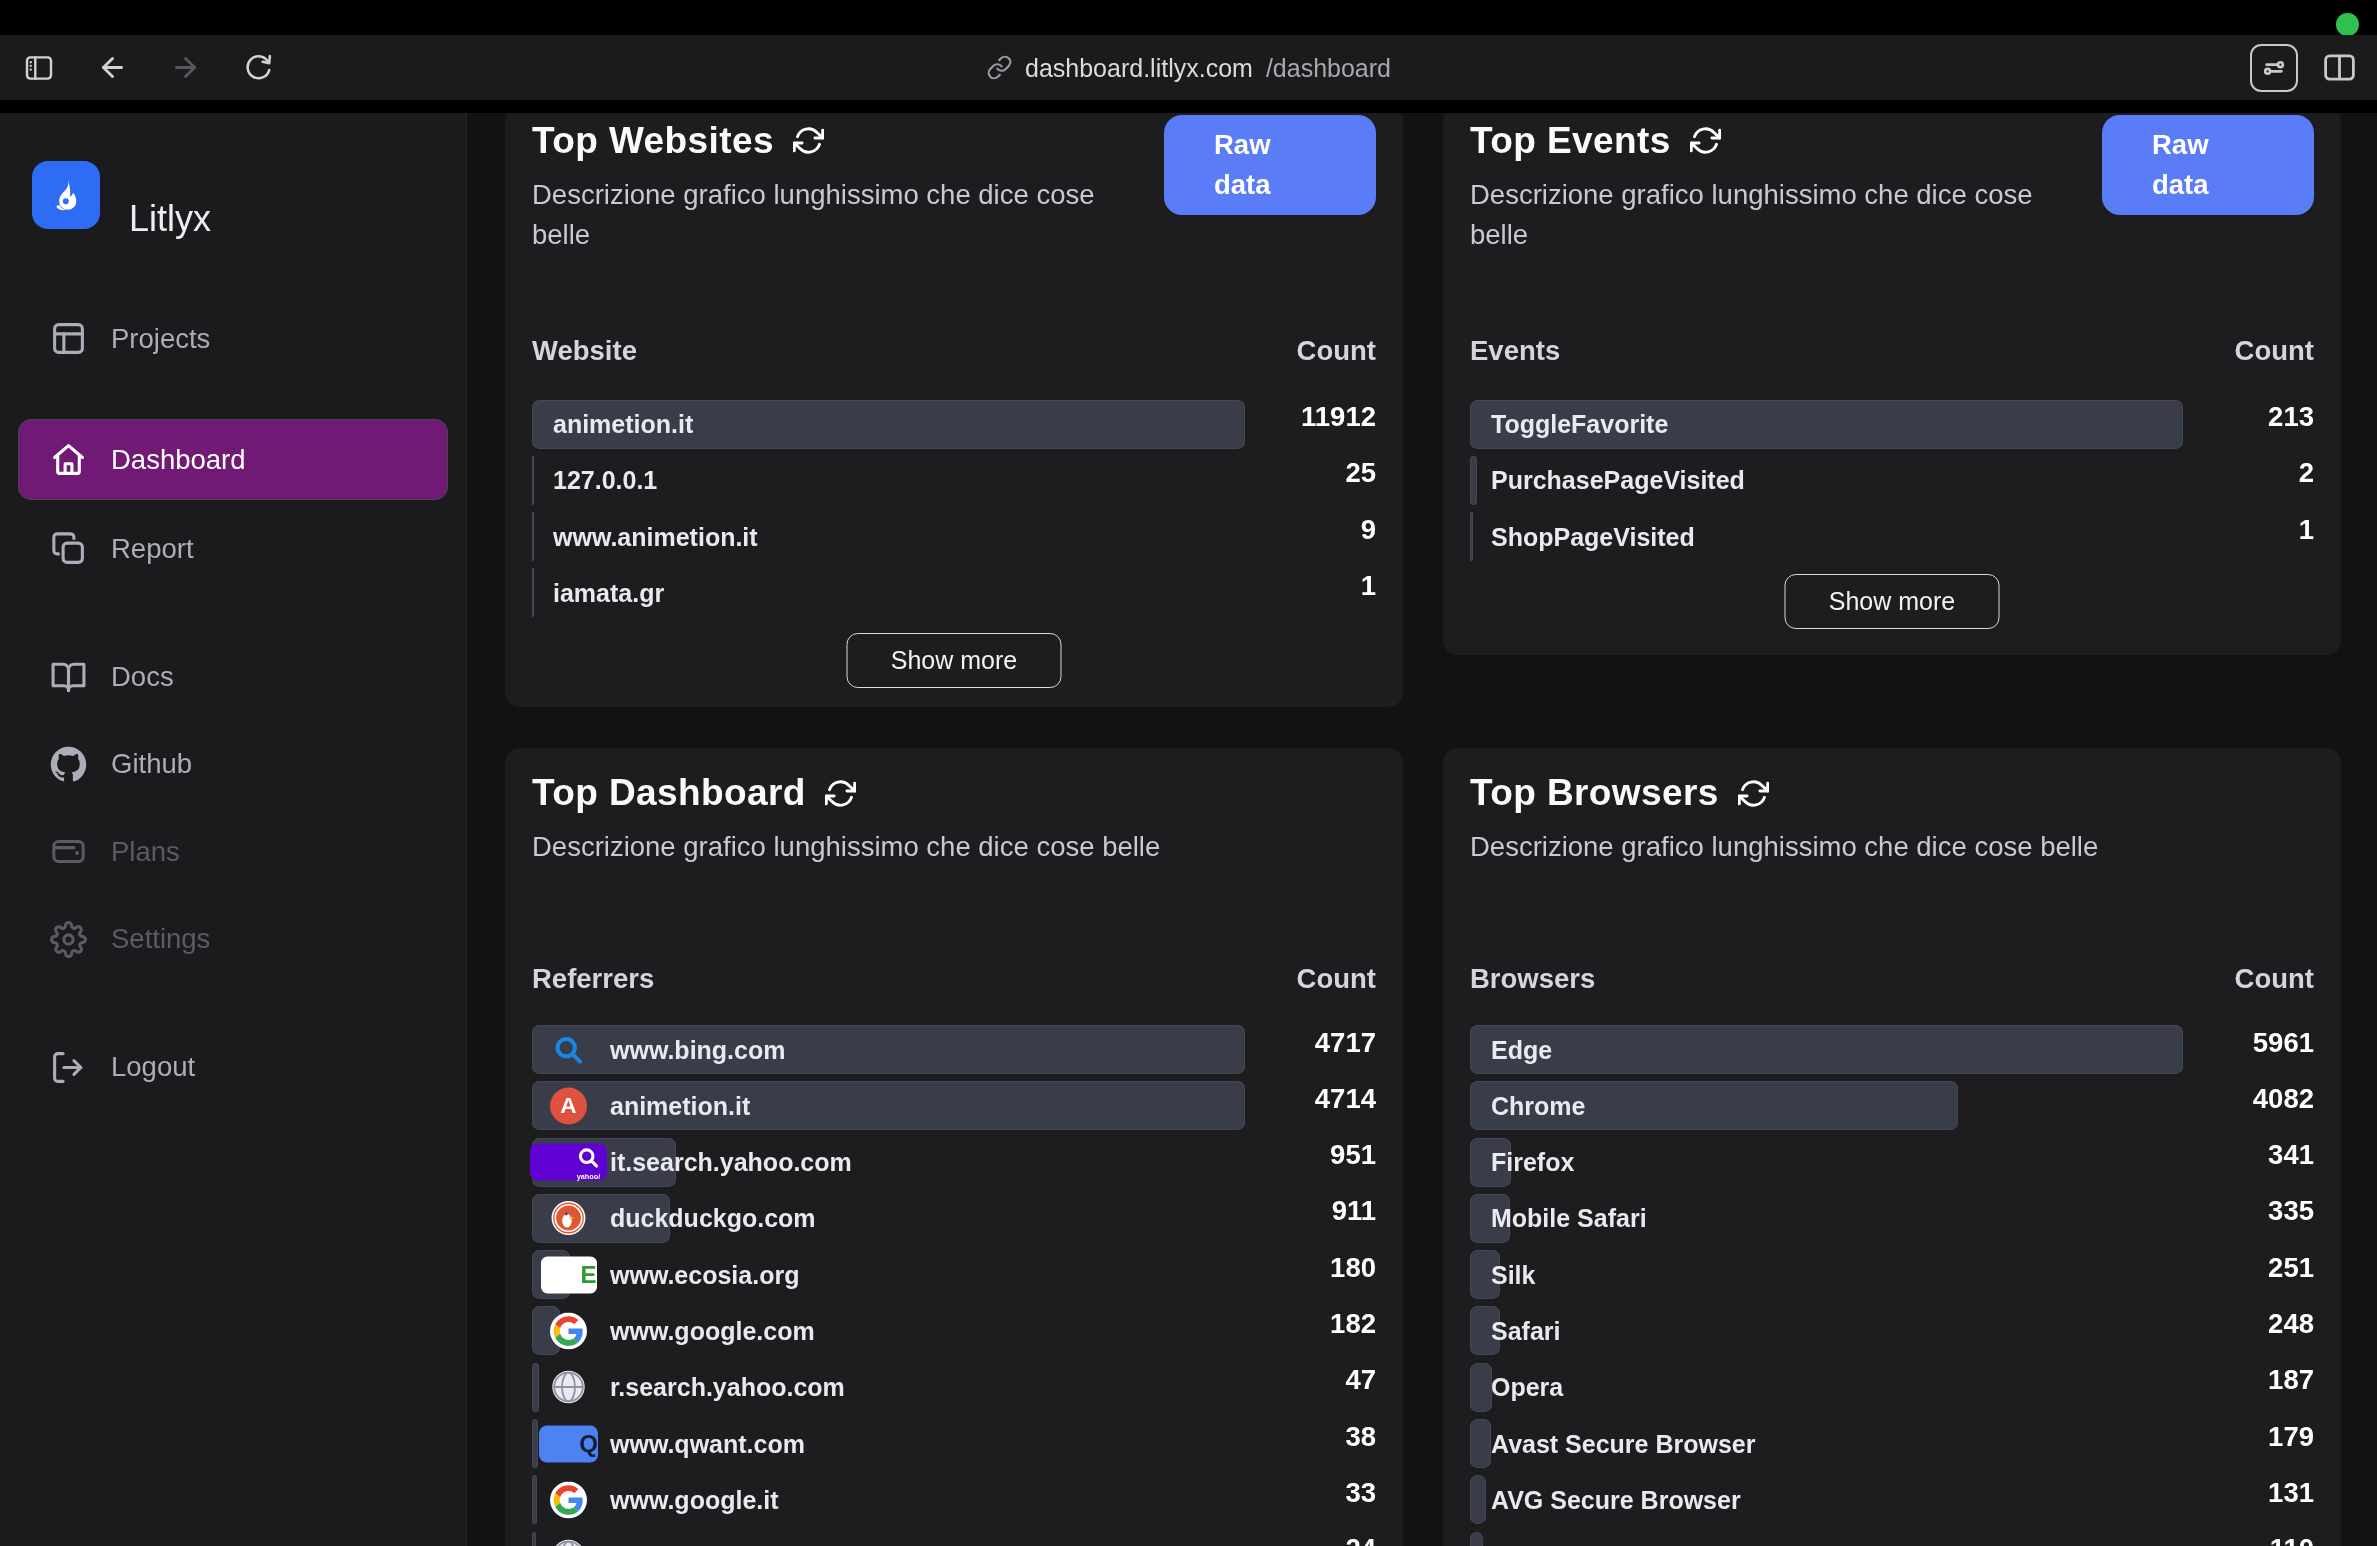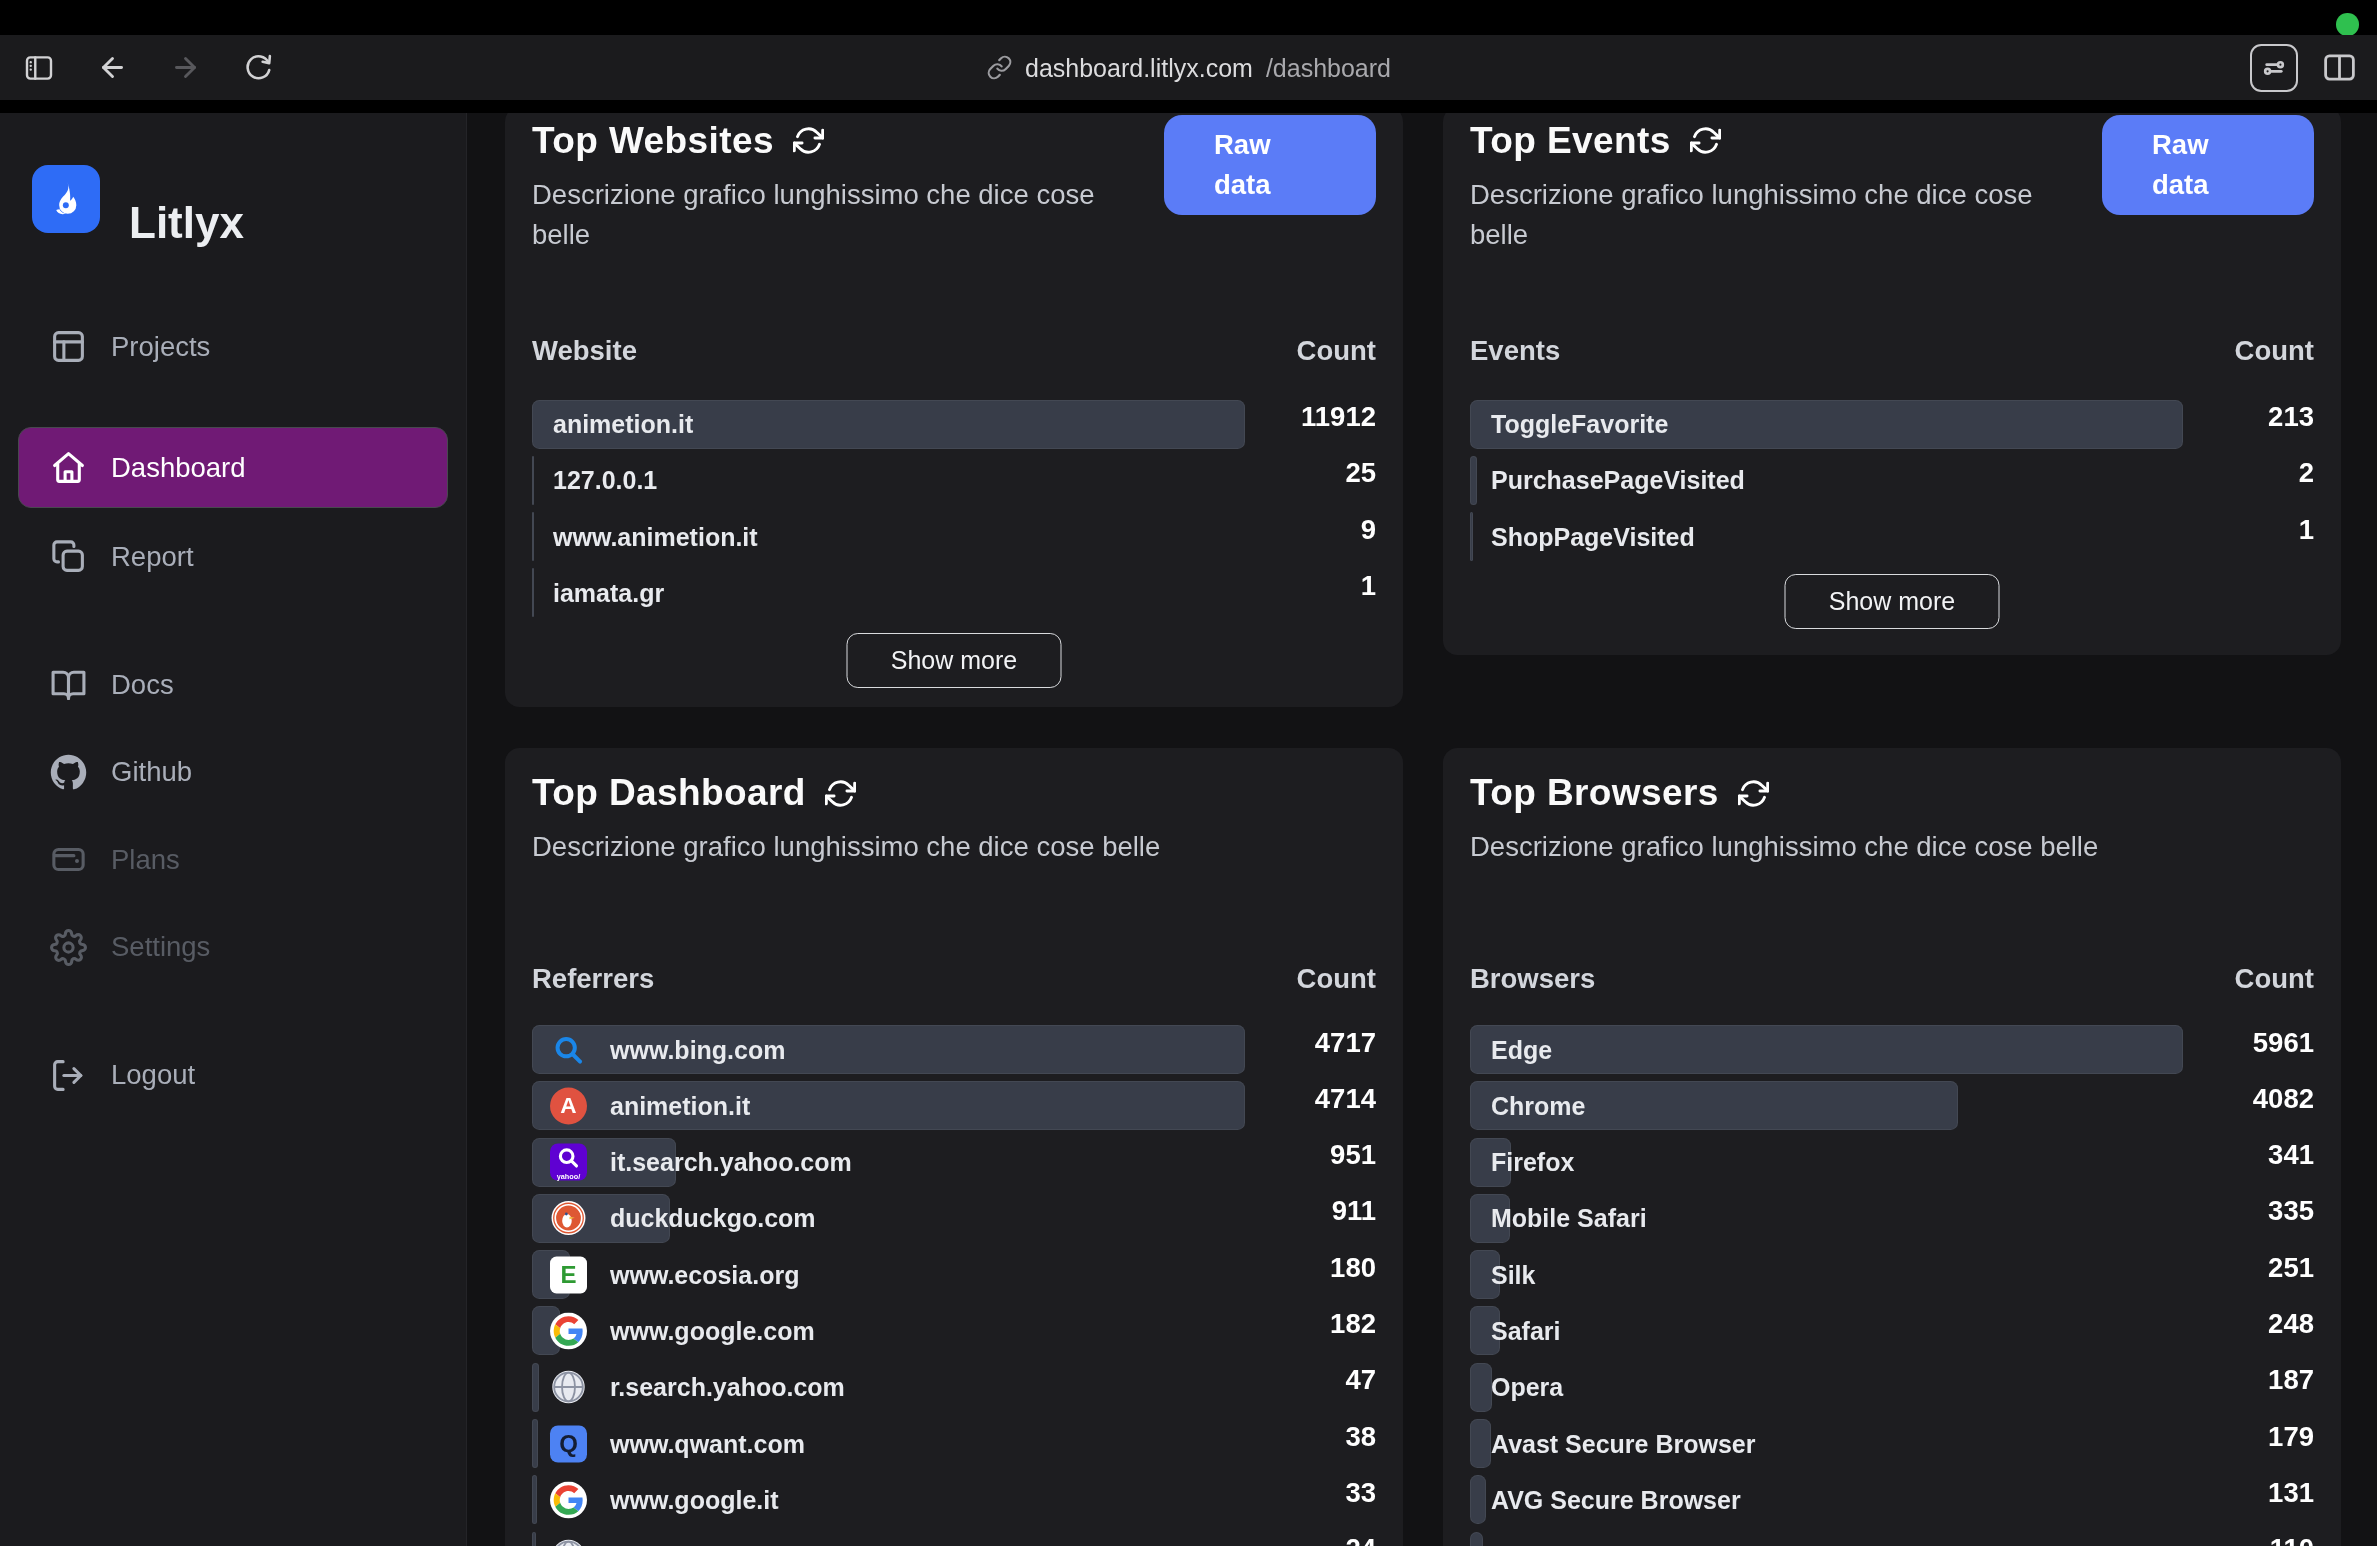--- a/index.html
+++ b/index.html
@@ -24,21 +24,21 @@
   .boxed-ic{width:44px;height:44px;border:2.4px solid #c9c9cc;border-radius:11.3px;
             display:flex;align-items:center;justify-content:center;}
   .boxed-ic svg{width:32px;height:32px;}
   
   .app{position:absolute;left:0;top:113px;width:2377px;height:1433px;background:#121214;}
   .sidebar{position:absolute;left:0;top:0;width:467px;height:1433px;background:#1b1b1e;
            border-right:0.8px solid #242428;box-sizing:border-box;}
   .brand{display:flex;align-items:center;gap:29px;margin:37px 0 0 32px;}
   .brand-logo{width:68px;height:68px;border-radius:16px;display:flex;align-items:center;justify-content:center;}
   .brand-logo svg{width:42px;height:42px;}
-  .brand-name{font-size:44px;font-weight:700;color:#eceef1;margin-top:48px;}
+  .brand-name{font-size:36px;font-weight:400;color:#eceef1;margin-top:48px;}
   .nav{margin-top:58px;}
   .nav-item{display:flex;align-items:center;gap:24px;height:81px;margin:0 18px;
             padding-left:31px;border-radius:13px;border:0.8px solid transparent;
             font-size:27.5px;font-weight:400;color:#a9aeb9;cursor:pointer;box-sizing:border-box;}
   .nav-item svg{width:37px;height:37px;flex:none;}
   .nav-item.active{background:#701a75;border-color:#48484e;color:#fff;}
   .nav-item.disabled{color:#585c64;}
   
   .main{position:absolute;left:467px;top:0;right:0;height:1433px;overflow:hidden;}
   .card{position:absolute;background:#1d1d20;border-radius:14.6px;overflow:hidden;box-sizing:border-box;}
@@ -70,21 +70,21 @@
        border:0.8px solid rgba(255,255,255,.06);border-radius:7.3px;box-sizing:border-box;}
   .row-label{position:absolute;left:21px;top:50%;transform:translateY(-50%);
              font-size:25px;font-weight:600;color:#e8eaee;white-space:nowrap;}
   .row.has-icon .row-label{left:78px;}
   .row-icon{position:absolute;left:18px;top:50%;transform:translateY(-50%);
             width:37px;height:37px;display:flex;align-items:center;justify-content:center;}
   .row-icon svg{width:37px;height:37px;}
   .fav-circle{width:37px;height:37px;border-radius:50%;display:flex;align-items:center;
               justify-content:center;font-weight:700;font-size:22.6px;}
   .fav-square{width:37px;height:37px;border-radius:8px;display:flex;flex-direction:column;
-              align-items:center;justify-content:center;font-weight:700;font-size:24px;}
+              align-items:center;justify-content:center;font-weight:700;font-size:24px;padding-left:40px;}
   .row-count{position:absolute;right:0;top:1.6px;font-size:27.5px;font-weight:700;color:#fff;}
   .show-more{position:absolute;left:50%;transform:translateX(-50%);width:215px;height:55px;
              background:transparent;border:1.6px solid #d9dbde;border-radius:11.3px;color:#f2f3f5;
              font-family:inherit;font-size:25px;font-weight:500;cursor:pointer;}
   #card-websites .show-more{top:526px;}
   #card-events .show-more{top:467px;}
 </style>
 </head>
 <body>
 

